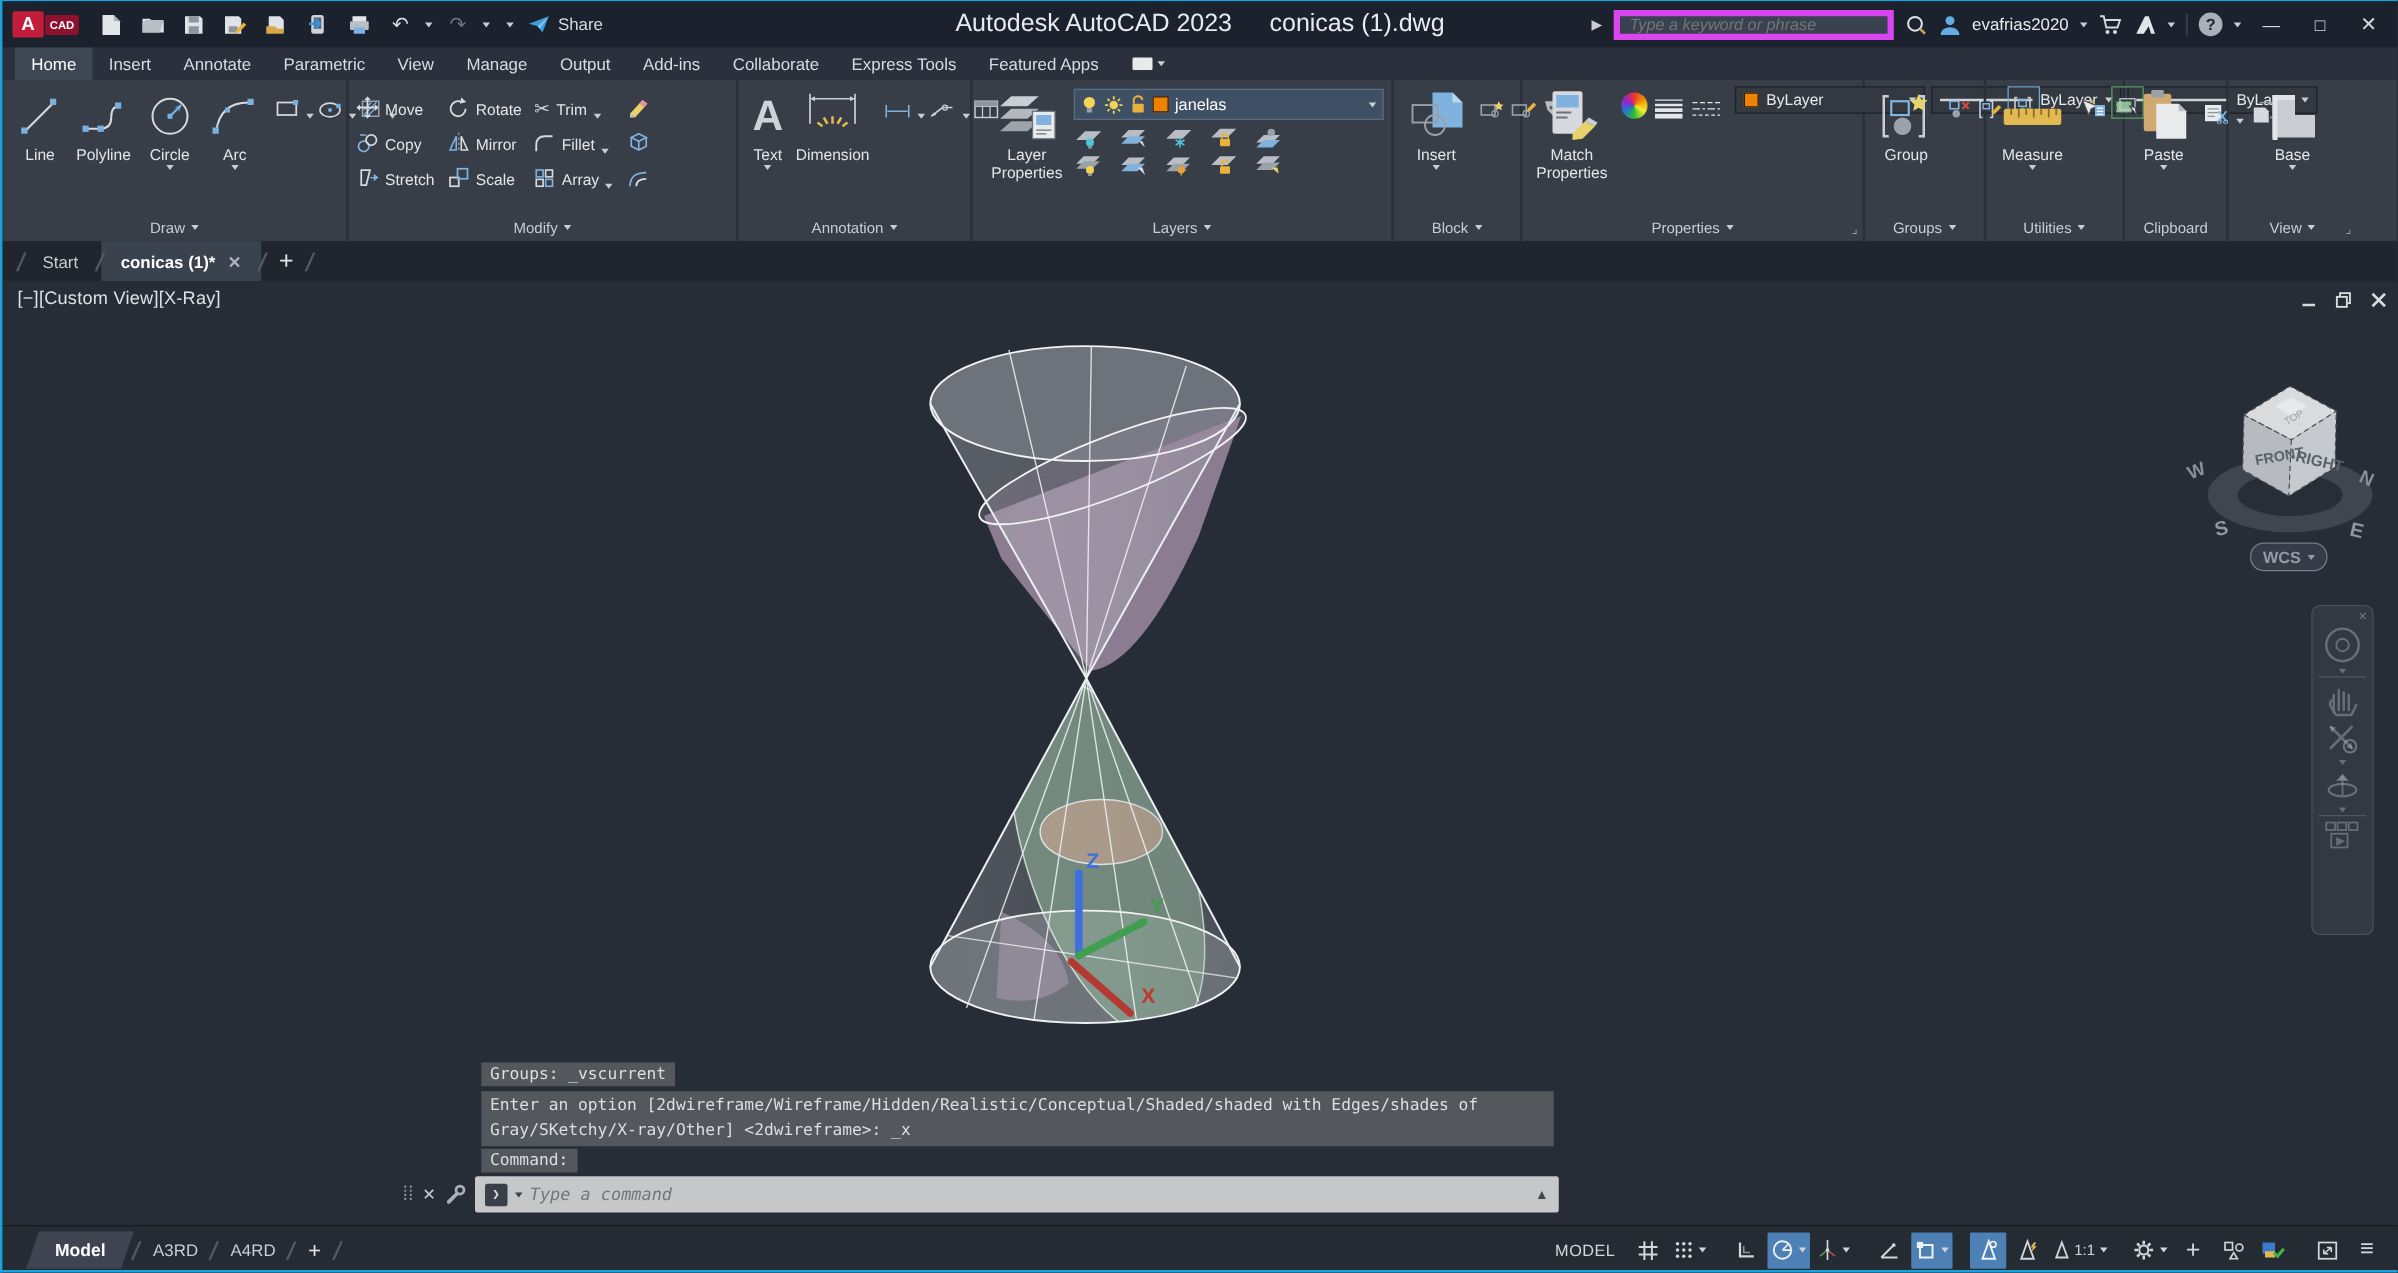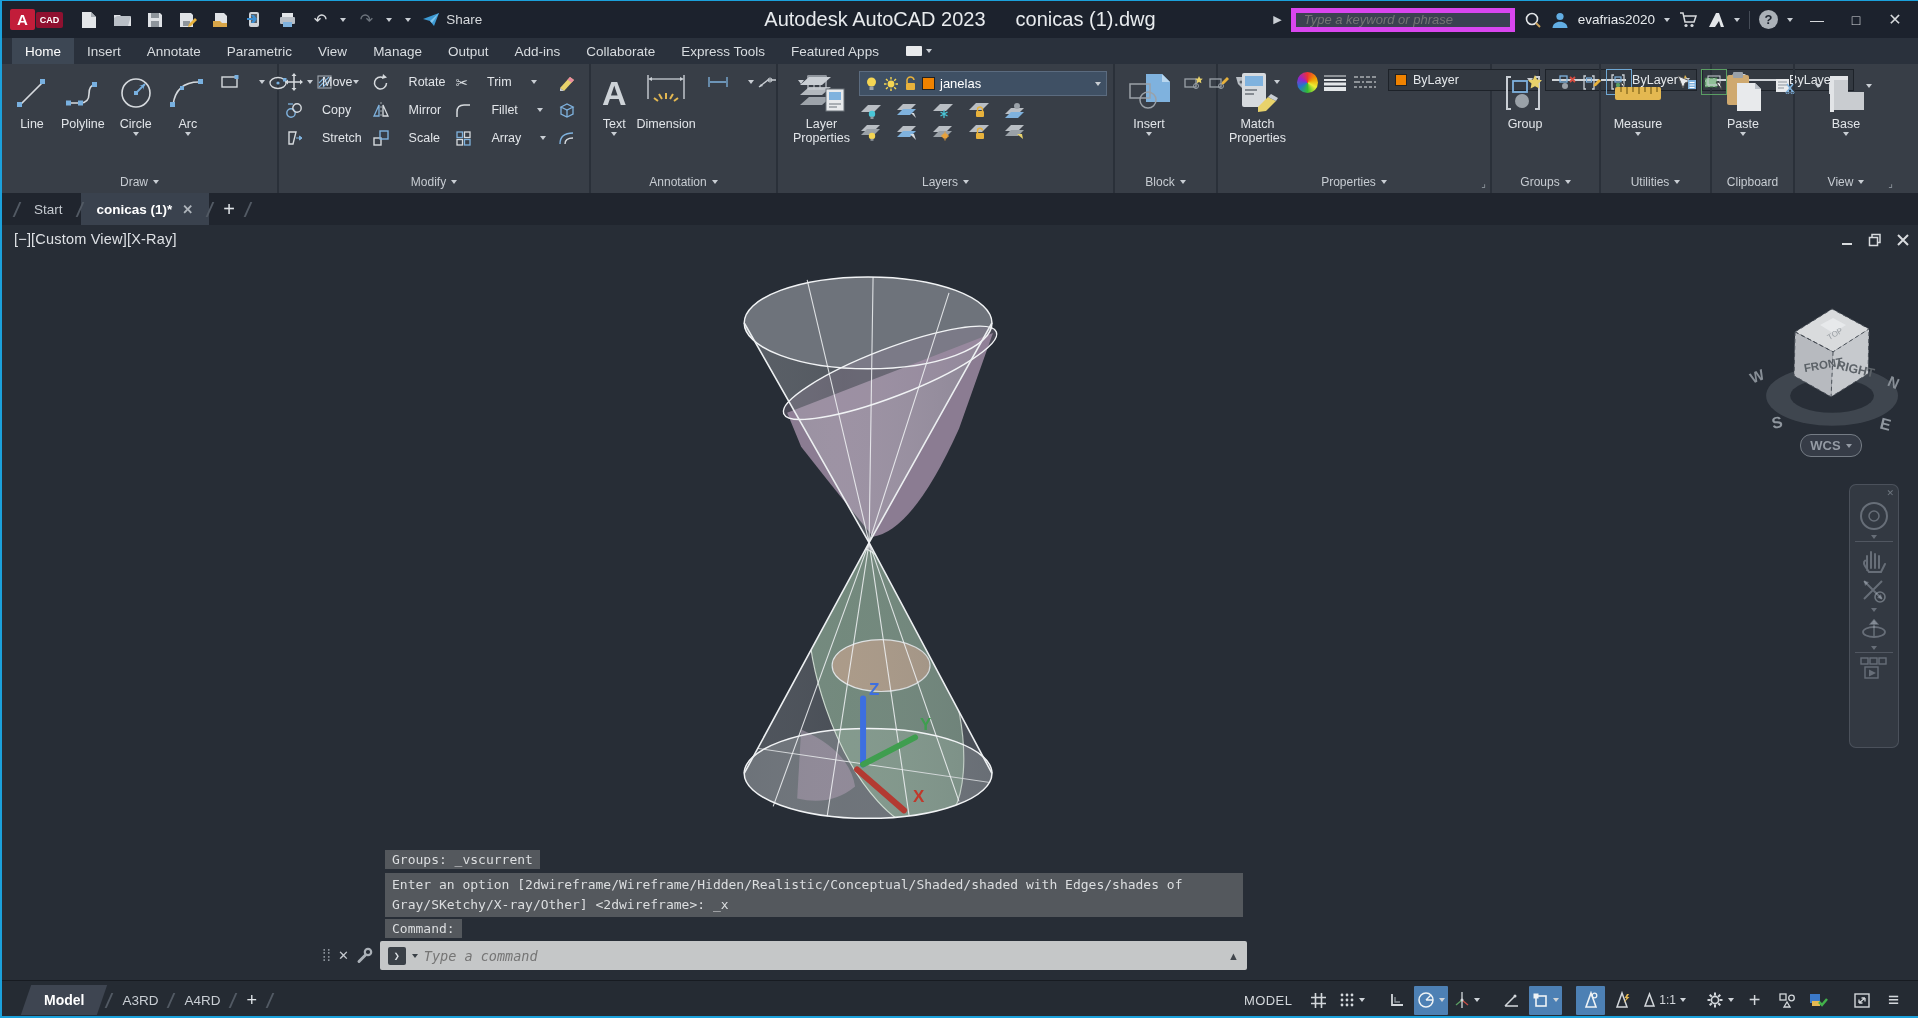--- a/index.html
+++ b/index.html
@@ -35,21 +35,21 @@
 
 
 #ribbon{position:absolute;top:63px;left:0;right:0;height:129px;background:#383e47;display:flex}
 .panel{height:100%;border-right:2px solid #2a3039;display:flex;flex-direction:column;flex:none}
 .pcontent{flex:1;display:flex;align-items:flex-start;padding:5px 6px 0}
 .plabel{height:23px;display:flex;align-items:center;justify-content:center;gap:5px;font-size:12px;color:#c7ccd2;position:relative}
 .expander{position:absolute;right:4px;bottom:4px;color:#9aa1a9;font-size:10px}
 .bigbtn{display:flex;flex-direction:column;align-items:center;gap:1px;padding:1px 5px;font-size:12.5px;color:#e2e5e9;text-align:center;line-height:14px}
 .bigbtn .bicon{height:46px;display:flex;align-items:center;justify-content:center}
 .minicol{display:flex;flex-direction:row;justify-content:flex-start;gap:3px;margin-left:6px}
-.mini{display:flex;align-items:center;gap:19px;height:26px;font-size:12.5px;color:#e2e5e9}
+.mini{display:flex;align-items:flex-end;gap:5px;height:26px;font-size:12.5px;color:#e2e5e9}
 .mrow{display:flex;flex-direction:column;gap:2px}
 .glyph{font-size:15px;color:#d6dade;line-height:15px}
 
 
 .laycombo{width:248px;height:25px;background:#3f5064;border:1px solid #5b6b7f;display:flex;align-items:center;gap:5px;padding:0 5px;font-size:13px;color:#fff}
 .swatch{width:13px;height:13px;background:#ef8200;border:1px solid #222}
 .layrows{display:flex;flex-direction:column;gap:5px;margin-top:6px}
 .layrow{display:flex;gap:12px}
 
 .propcombo{width:152px;height:22px;background:#333941;border:1px solid #1d2229;display:flex;align-items:center;gap:6px;padding:0 6px;font-size:12.5px;color:#e6e9ec}
@@ -664,21 +664,21 @@
           </div>
       </div>
     </div>
     <div class="plabel">
         <span>Properties</span>
         <i class="dd"></i>
         <span class="expander">⌟</span>
       </div>
   </div>
 
-  <div class="panel" style="width:109px">
+  <div class="panel" style="width:97px">
     <div class="pcontent">
       <div class="bigbtn">
         <span class="bicon">
             <svg width="44" height="44">
               <path d="M8 6H4v32h4M32 6h4v32h-4" fill="none" stroke="#c9ced4" stroke-width="2"></path>
               <rect x="10" y="10" width="14" height="11" fill="none" stroke="#7fb2de" stroke-width="1.8"></rect>
               <circle cx="19" cy="30" r="7" fill="#9aa1a8"></circle>
               <path d="M32 4l2 4.5 5 .7-3.6 3.4.9 4.9-4.3-2.3-4.4 2.3.9-4.9L25 9.2l5-.7z" fill="#e8d26b"></path>
             </svg>
           </span>

